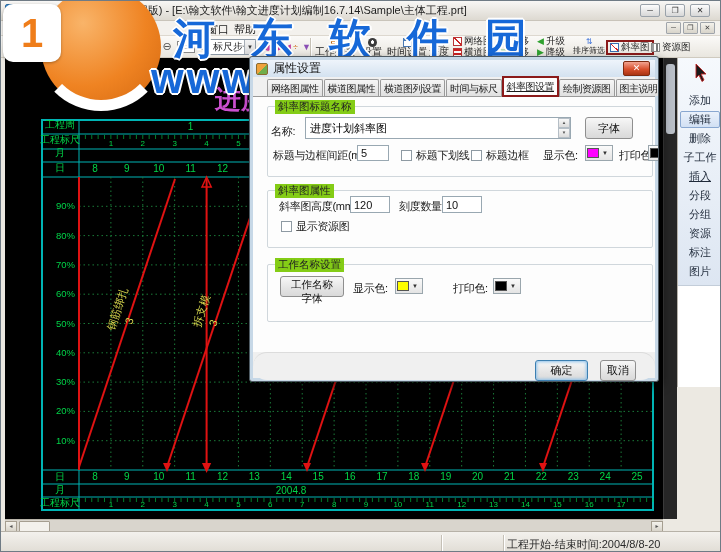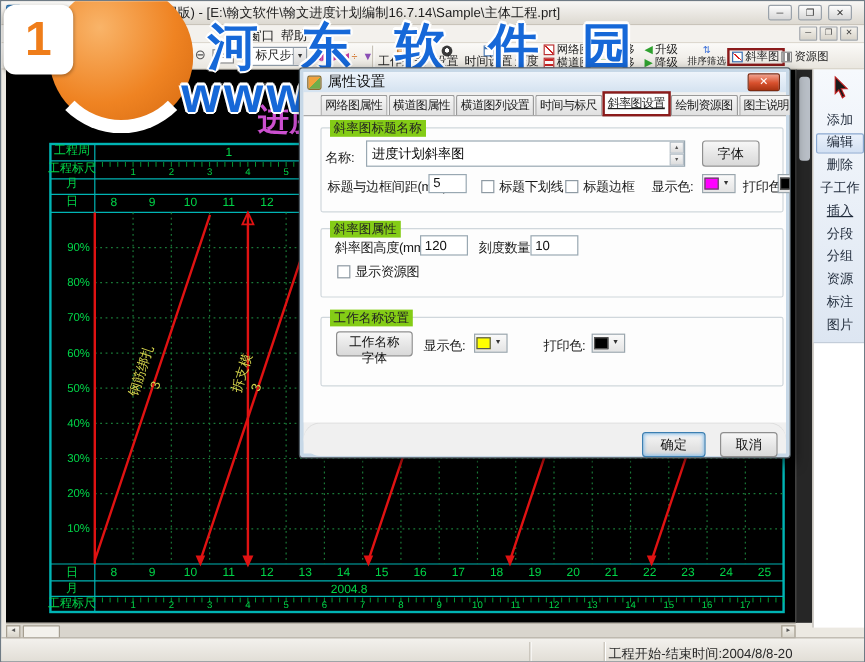--- a/index.html
+++ b/index.html
@@ -68,21 +68,21 @@
     border-left:1px solid #3a3a3a;}
   .vthumb{position:absolute;left:2px;top:6px;width:9px;height:70px;background:#b9bfc7;border-radius:3px;}
   .hscroll{position:absolute;left:4px;top:518px;width:658px;height:13px;background:#d9d5cd;
     border-top:1px solid #b9b4a9;}
   .hs-arrow{position:absolute;top:1px;width:12px;height:11px;background:linear-gradient(#f4f2ec,#d8d4ca);
     border:1px solid #a59e90;font-size:6px;line-height:9px;text-align:center;color:#555;}
   .hthumb{position:absolute;left:14px;top:1px;width:31px;height:11px;background:#f3f1ec;
     border:1px solid #a59e90;border-radius:1px;}
 
   
-  .sidebar{position:absolute;left:676px;top:57px;width:45px;height:465px;background:#fff;
+  .sidebar{position:absolute;left:676px;top:57px;width:45px;height:329px;background:#fff;
     border-left:1px solid #b6b2aa;}
   .sb-top{position:absolute;left:0;top:0;width:100%;height:228px;
     background:linear-gradient(#f6f9fd,#dde6f2);border-bottom:1px solid #c3cdd9;}
   .sb-cursor{position:absolute;left:14px;top:5px;width:18px;height:20px;}
   .sb-item{position:absolute;left:2px;width:40px;height:17px;line-height:17px;text-align:center;
     font-size:11px;color:#1f2a3a;white-space:nowrap;}
   .sb-item.selected{background:linear-gradient(#eaf1fb,#d2e0f3);border:1px solid #89a7d0;
     border-radius:2px;line-height:15px;}
 
   
@@ -698,17 +698,17 @@
       </span>
       <span class="lbl12" style="left:200px;top:184px">打印色:</span>
       <span class="color-btn" style="left:240px;top:181px">
         <span class="swatch" style="background-color: rgb(0, 0, 0);"></span>
         <span class="cb-arr">▼</span>
       </span>
     </div>
 
     <div class="dlg-footer">
       <button class="btn focused" style="left:282px;top:7px;width:53px;height:21px">确定</button>
-      <button class="btn" style="left:347px;top:7px;width:48px;height:21px">取消</button>
+      <button class="btn" style="left:347px;top:7px;width:36px;height:21px">取消</button>
     </div>
   </div>
 
 </div>
 
 </body></html>

